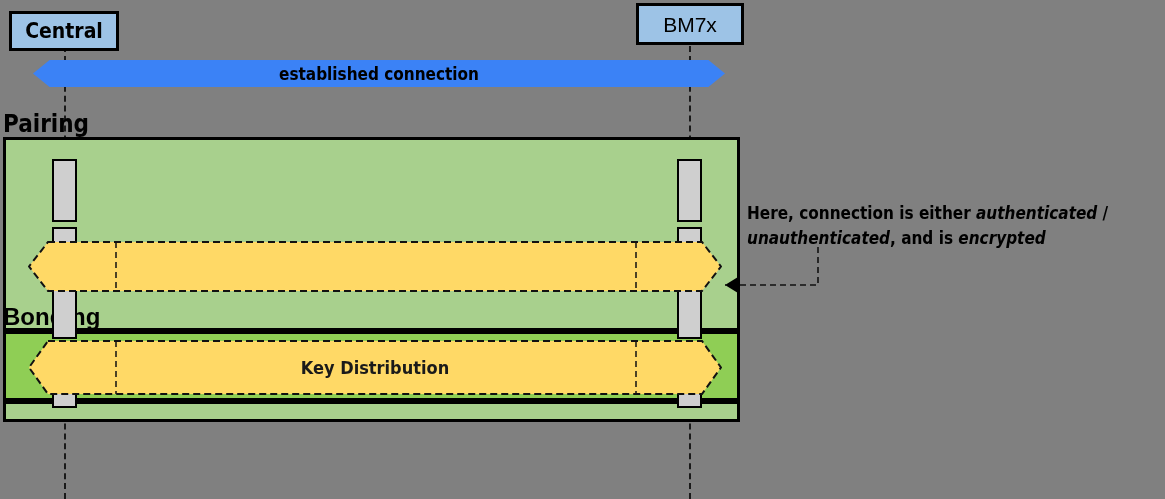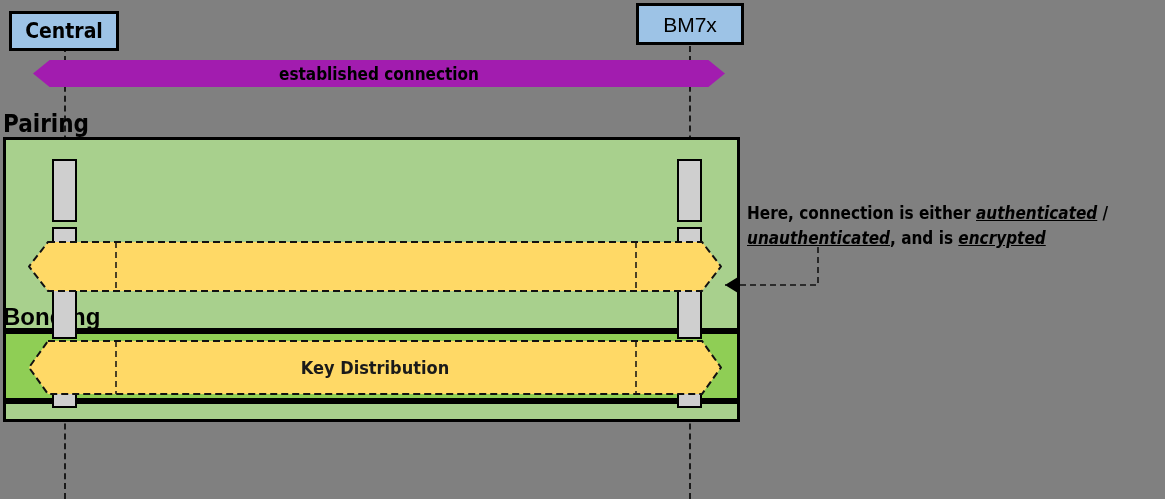--- a/index.html
+++ b/index.html
@@ -33,21 +33,21 @@
     font-weight:bold;font-size:21px;
   }
   #actor-peripheral span{
     font-family:"Liberation Sans","DejaVu Sans",sans-serif;
     font-weight:normal;font-size:21px;
   }
 
   
   .conn-arrow{
     position:absolute;
-    background:#a21caf;
+    background:#3b82f6;
     display:flex;align-items:center;justify-content:center;
     clip-path:polygon(0% 50%, 2.4% 0%, 97.6% 0%, 100% 50%, 97.6% 100%, 2.4% 100%);
   }
   .conn-arrow span{
     font-family:"DejaVu Sans Condensed","Liberation Sans",sans-serif;
     font-weight:bold;font-size:17px;color:#000;
   }
 
   
   .frame-title{
@@ -96,21 +96,21 @@
   .msg-sm span{font-size:14px;}
 
   
   .annotation{
     position:absolute;
     font-family:"DejaVu Sans Condensed","Liberation Sans",sans-serif;
     font-weight:bold;font-size:17px;color:#000;
     line-height:1.45;
   }
   .annotation em{
-    font-style:italic;text-decoration:underline;font-weight:bold;
+    font-style:italic;font-weight:bold;
   }
   .leader{position:absolute;}
 </style>
 </head>
 <body>
 
 <div class="stage">
 
   <div class="lifeline" style="left:64px;top:46px;height:453px;"></div>
   <div class="lifeline" style="left:689px;top:46px;height:453px;"></div>

